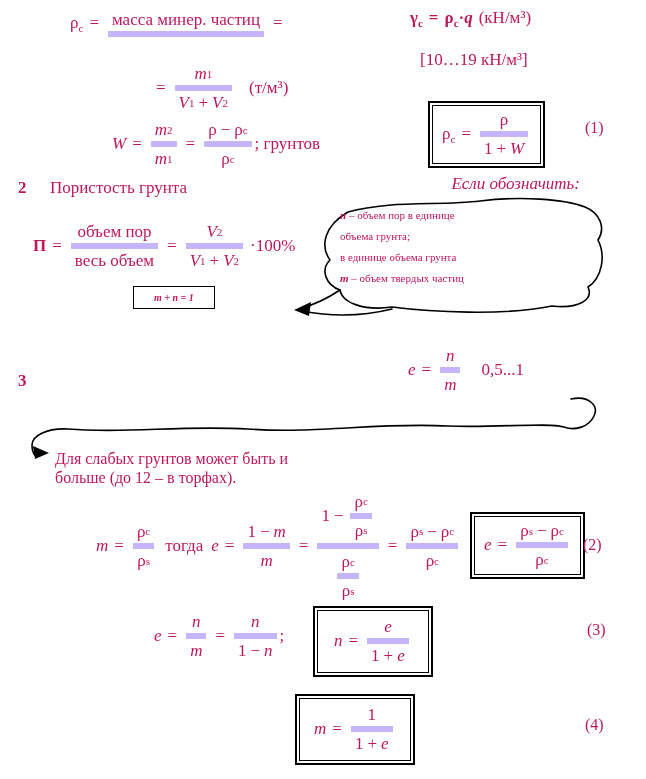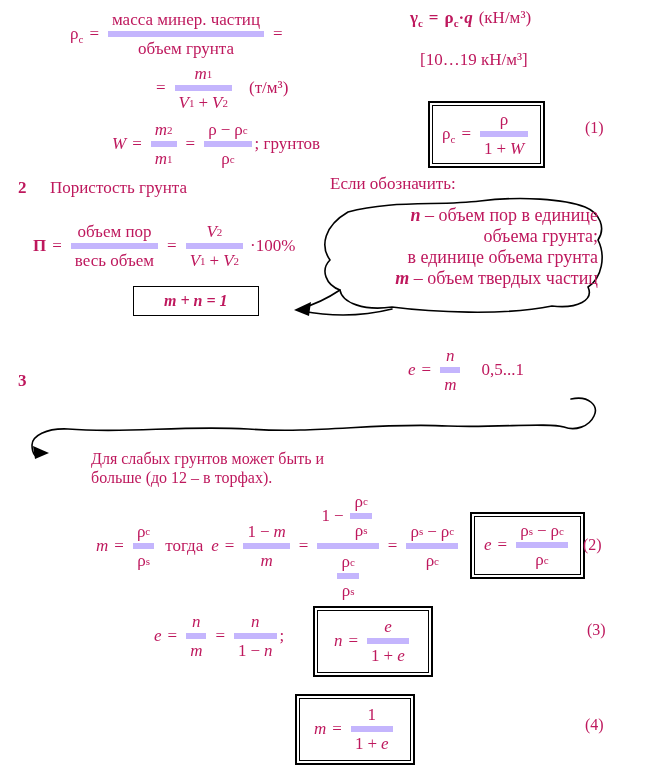--- a/index.html
+++ b/index.html
@@ -12,38 +12,37 @@
   .bi{font-weight:bold;font-style:italic;}
   sub{font-size:11px;line-height:0;}
   .frac{display:inline-flex;flex-direction:column;align-items:center;vertical-align:middle;margin:0 3px;}
   .fn{border-bottom:6px solid #c4b5fd;align-self:stretch;display:flex;align-items:center;justify-content:center;
       padding:1px 4px;line-height:1.25;}
   .fd{display:flex;align-items:center;justify-content:center;padding:1px 4px;line-height:1.25;}
   .gap{margin:0 6px;}
   .op{margin:0 4px;}
   .dbox{border:2px solid #000;padding:2px;background:#fff;display:inline-block;}
   .dbox .in{border:1px solid #000;padding:2px 9px;display:flex;align-items:center;font-size:17px;}
-  .sbox{border:1px solid #000;padding:5px 30px;font-size:16px;}
+  .sbox{border:1px solid #000;padding:5px 20px;font-size:10px;}
   .eqno{font-size:16px;}
   .hd{font-size:17px;line-height:23px;}
   .txt{font-size:16px;line-height:19px;}
-  .bubtxt{font-size:18px;line-height:21px;text-align:right;}
+  .bubtxt{font-size:11px;line-height:21px;text-align:left;}
   svg{display:block;}
 </style>
 </head>
 <body>
 
 <div class="page">
 
   <div class="abs fml" style="left:70px;top:8px;">
     <span><span>ρ</span><sub>c</sub></span>
     <span class="gap">=</span>
     <span class="frac">
       <span class="fn">масса минер. частиц</span>
-      <span class="fd">объем грунта</span>
     </span>
     <span class="gap">=</span>
   </div>
 
   <div class="abs fml" style="left:150px;top:62px;">
     <span class="gap">=</span>
     <span class="frac">
       <span class="fn">
           <span class="it">m</span>
           <sub>1</sub>
@@ -141,21 +140,21 @@
           <span class="op">+</span>
           <span class="it">V</span>
           <sub>2</sub>
         </span>
     </span>
     <span style="margin-left:4px;">·100%</span>
   </div>
 
   <div class="abs sbox bi" style="left:133px;top:286px;">m + n = 1</div>
 
-  <div class="abs" style="left:330px;top:174px;width:250px;text-align:left;font-size:17px;">Если обозначить:</div>
+  <div class="abs" style="left:330px;top:174px;width:250px;text-align:right;font-size:17px;font-style:italic;">Если обозначить:</div>
 
   <svg class="abs" style="left:280px;top:190px;" width="340" height="135" viewBox="0 0 340 135">
     <path d="M 68 22 C 110 10, 160 16, 200 11 C 240 6, 285 9, 305 17 C 320 23, 326 38, 318 50
              C 326 66, 322 88, 308 97 C 314 110, 298 119, 272 116 C 225 126, 150 122, 112 117
              C 84 121, 62 113, 60 100 C 46 95, 40 80, 50 70 C 40 56, 44 36, 68 22 Z" fill="none" stroke="#000" stroke-width="1.6" stroke-linejoin="round"></path>
     <path d="M 60 100 C 48 108, 36 114, 22 118" fill="none" stroke="#000" stroke-width="1.6" stroke-linecap="round"></path>
     <path d="M 112 119 C 80 127, 48 126, 22 121" fill="none" stroke="#000" stroke-width="1.6" stroke-linecap="round"></path>
     <polygon points="14,120 31,112 29,126" fill="#000"></polygon>
   </svg>
 
@@ -178,21 +177,21 @@
     <span style="margin-left:18px;">0,5...1</span>
   </div>
 
   <svg class="abs" style="left:18px;top:392px;" width="590" height="80" viewBox="0 0 590 80">
     <path d="M 553 7 C 571 3, 581 14, 576 24 C 571 35, 557 39, 546 35
              C 530 30, 480 36, 430 34 C 360 30, 300 42, 230 37
              C 160 33, 110 42, 50 37 C 28 36, 14 44, 14 53 C 14 63, 20 67, 18 61" fill="none" stroke="#000" stroke-width="1.6" stroke-linecap="round"></path>
     <polygon points="31,61 15,54 17,67" fill="#000"></polygon>
   </svg>
 
-  <div class="abs txt" style="left:55px;top:449px;margin-left:36px;">
+  <div class="abs txt" style="left:55px;top:449px;">
     <div>Для слабых грунтов может быть и</div>
     <div>больше (до 12 – в торфах).</div>
   </div>
 
   <div class="abs fml" style="left:96px;top:500px;height:92px;">
     <span class="it">m</span>
     <span class="gap">=</span>
     <span class="frac">
       <span class="fn">
           <span>ρ</span>

